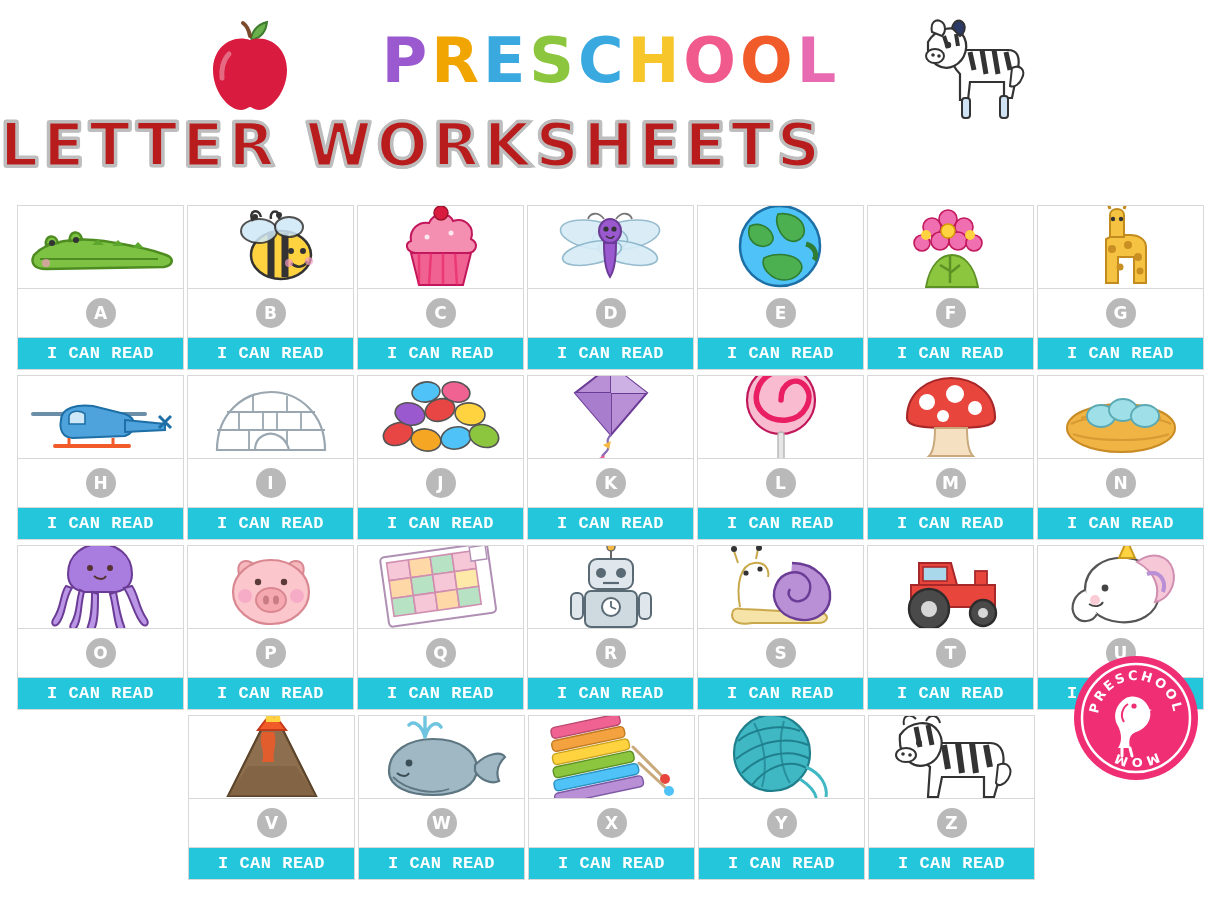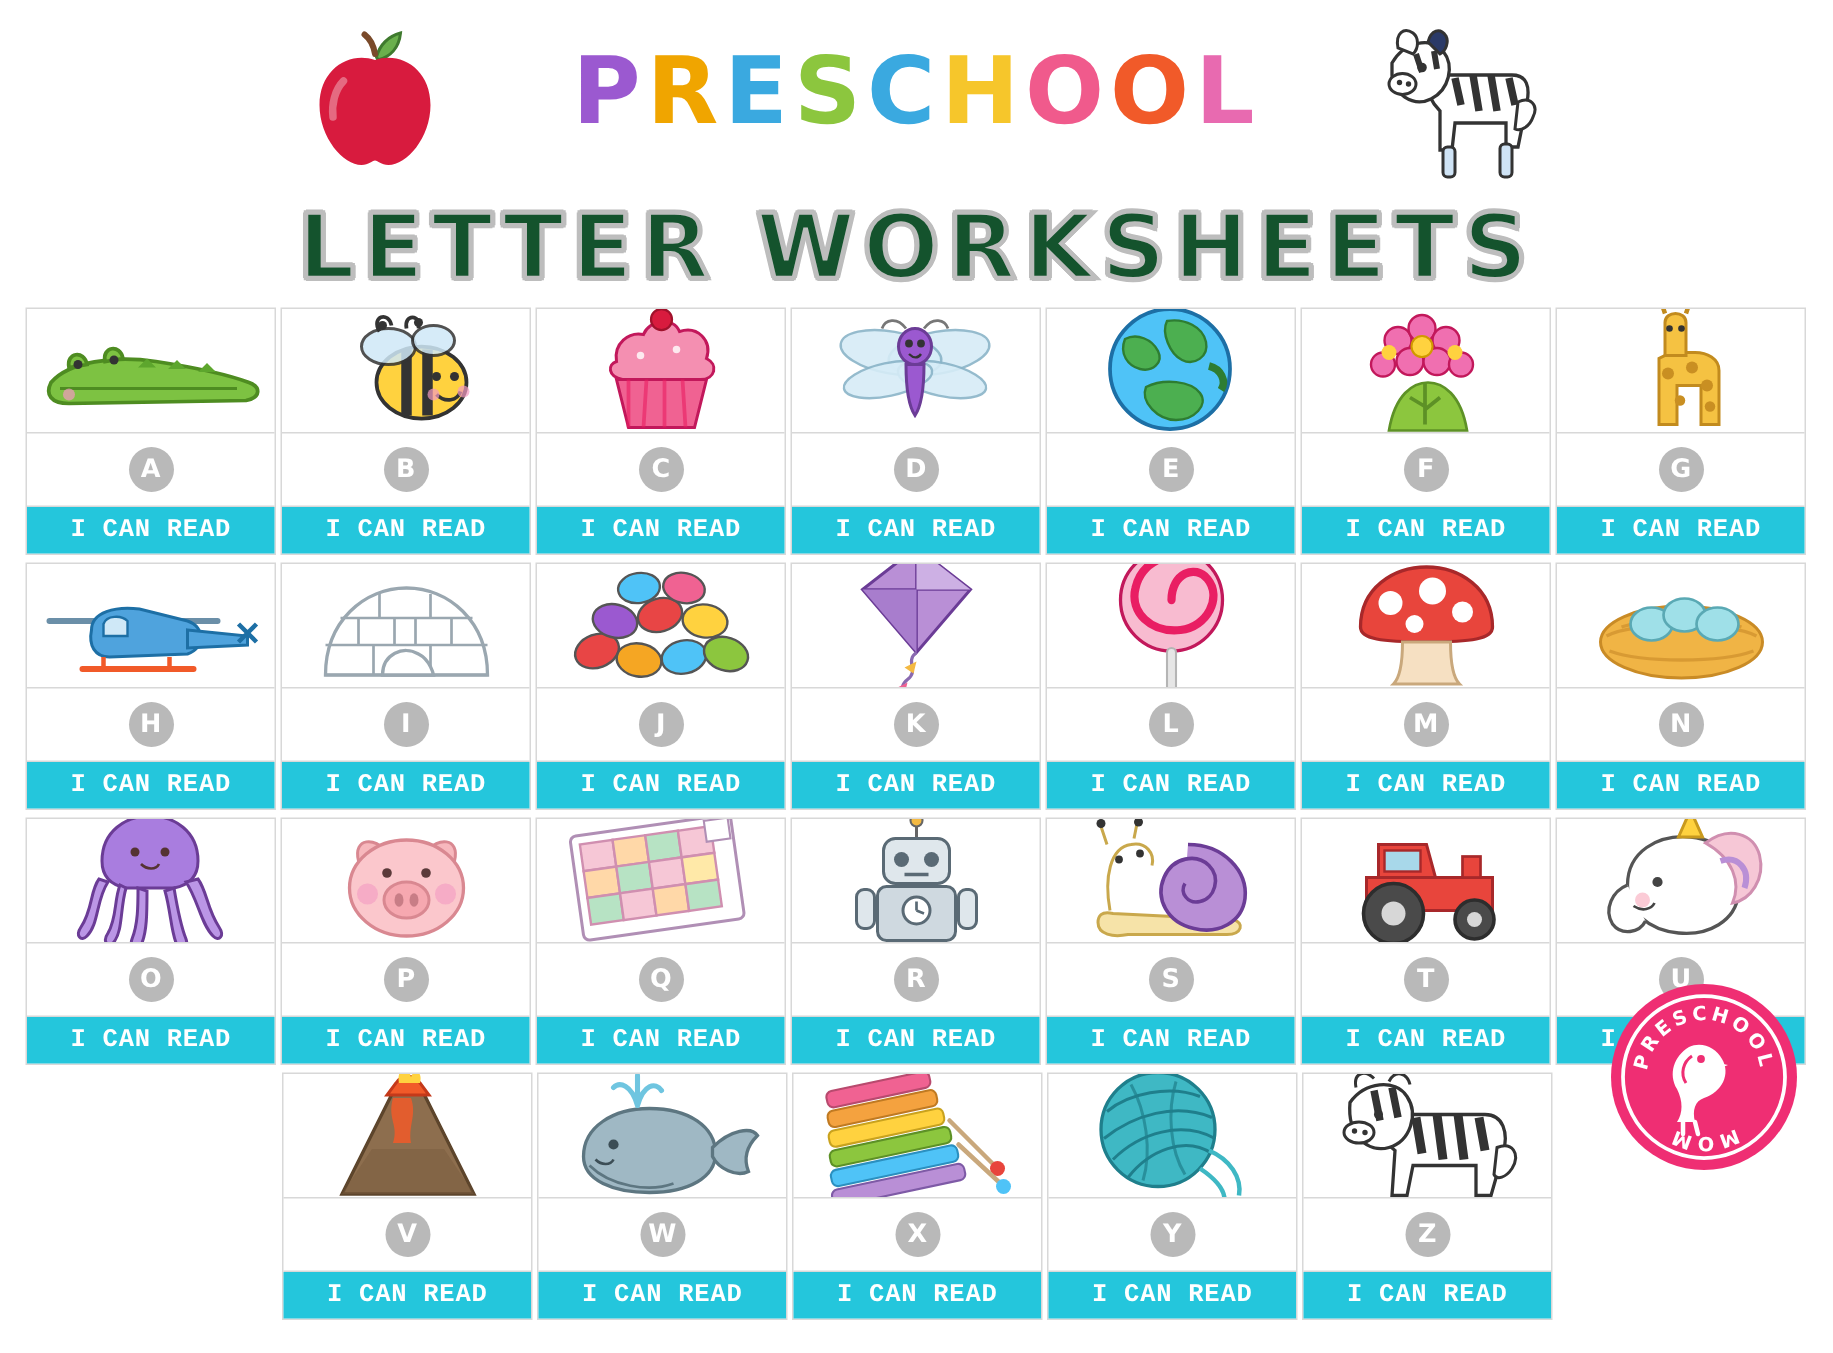--- a/index.html
+++ b/index.html
@@ -43,30 +43,29 @@
     vertical-align: middle;
   }
   .title-main span {
     display: inline-block;
   }
   .title-sub {
     position: absolute;
     top: 110px;
     left: 0;
     width: 1222px;
-    text-align: center;
+    text-align: left;
     font-family: "DejaVu Sans", sans-serif;
     font-weight: bold;
     font-size: 60px;
     letter-spacing: 5px;
-    color: #14532d;
+    color: #b91c1c;
     -webkit-text-stroke: 3px #bdbdbd;
     text-shadow:
       -2px 0 #bdbdbd, 2px 0 #bdbdbd, 0 -2px #bdbdbd, 0 2px #bdbdbd;
-    margin-top: 20px;
   }
 
   
   .apple {
     position: absolute;
     left: 205px;
     top: 20px;
     width: 90px;
     height: 92px;
   }

